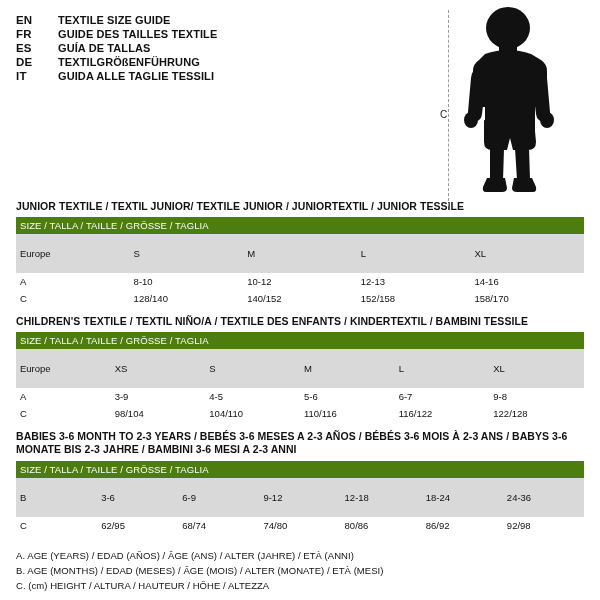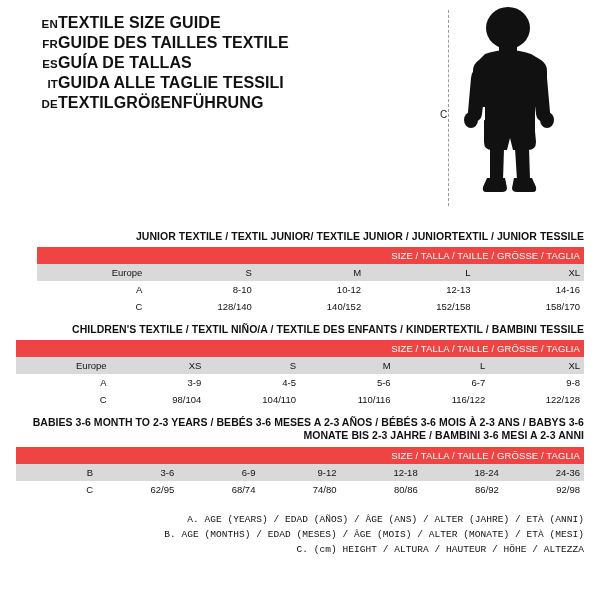--- a/index.html
+++ b/index.html
@@ -14,21 +14,20 @@
     color: #1a1a1a;
     position: relative;
     overflow: hidden;
   }
   .page {
     position: relative;
     width: 600px;
     height: 570px;
     box-sizing: border-box;
     padding: 14px 16px 8px 16px;
-    text-align: right;
   }
 
   
   .header {
     position: relative;
     width: 430px;
   }
   .lang-row {
     display: flex;
     align-items: baseline;
@@ -36,21 +35,21 @@
   }
   .lang-code {
     width: 42px;
     flex: 0 0 42px;
     font-size: 11.5px;
     font-weight: bold;
     letter-spacing: 0.2px;
     color: #111;
   }
   .lang-text {
-    font-size: 16px;
+    font-size: 11px;
     font-weight: bold;
     letter-spacing: 0.1px;
     color: #111;
   }
 
   
   .figure-area {
     position: absolute;
     top: 6px;
     right: 6px;
@@ -92,51 +91,50 @@
     letter-spacing: 0.05px;
     line-height: 1.25;
   }
   table.size-table {
     width: 100%;
     border-collapse: collapse;
     table-layout: fixed;
     font-size: 9.5px;
   }
   table.size-table tr.head td {
-    background: #ef4444;
+    background: #4d7c0f;
     color: #ffffff;
     font-weight: normal;
     padding: 3px 4px;
     font-size: 9.5px;
     letter-spacing: 0.1px;
   }
   table.size-table tr.subhead td {
     background: #d9d9d9;
     color: #111;
-    padding: 3px 4px;
+    padding: 14px 4px;
   }
   table.size-table tr.data td {
     background: #ffffff;
     color: #111;
     padding: 3px 4px;
   }
   table.size-table td.firstcol {
     padding-left: 4px;
   }
 
   
   .footnotes {
     margin-top: 16px;
   }
   .footnote {
     font-size: 9.5px;
     color: #111;
     margin-bottom: 4px;
     letter-spacing: 0.05px;
-    font-family: Liberation Mono, monospace;
   }
 </style>
 </head>
 <body>
 
 <div class="page">
 
   <div class="header">
     <div class="lang-row">
       <span class="lang-code">EN</span>
@@ -144,26 +142,26 @@
     </div>
     <div class="lang-row">
       <span class="lang-code">FR</span>
       <span class="lang-text">GUIDE DES TAILLES TEXTILE</span>
     </div>
     <div class="lang-row">
       <span class="lang-code">ES</span>
       <span class="lang-text">GUÍA DE TALLAS</span>
     </div>
     <div class="lang-row">
+      <span class="lang-code">DE</span>
+      <span class="lang-text">TEXTILGRÖßENFÜHRUNG</span>
+    </div>
+    <div class="lang-row">
       <span class="lang-code">IT</span>
       <span class="lang-text">GUIDA ALLE TAGLIE TESSILI</span>
-    </div>
-    <div class="lang-row">
-      <span class="lang-code">DE</span>
-      <span class="lang-text">TEXTILGRÖßENFÜHRUNG</span>
     </div>
   </div>
 
   <div class="figure-area">
     <div class="measure-line"></div>
     <div class="measure-label">C</div>
     <svg class="figure-svg" width="130" height="200" viewBox="0 0 130 200">
       <g fill="#111111">
 
         <ellipse cx="56" cy="22" rx="22" ry="21"></ellipse>
@@ -186,21 +184,21 @@
 
         <path d="M63 142 l14 0 l1 32 l-13 0 z"></path>
 
         <path d="M35 172 l18 0 l2 10 q0 4 -5 4 l-16 0 q-4 0 -3 -5 z"></path>
 
         <path d="M62 172 l18 0 l4 9 q1 5 -3 5 l-16 0 q-5 0 -5 -4 z"></path>
       </g>
     </svg>
   </div>
 
-  <div class="section" style="margin-top:118px;margin-left:21px;">
+  <div class="section" style="margin-top:118px;">
     <p class="section-title">JUNIOR TEXTILE / TEXTIL JUNIOR/ TEXTILE JUNIOR / JUNIORTEXTIL / JUNIOR TESSILE</p>
     <table class="size-table">
       <tbody>
           <tr class="head">
         <td class="firstcol" colspan="5">SIZE / TALLA / TAILLE / GRÖSSE / TAGLIA</td>
       </tr>
       <tr class="subhead">
         <td class="firstcol" style="width:17%">Europe</td>
         <td style="width:21%">S</td>
         <td style="width:21%">M</td>

